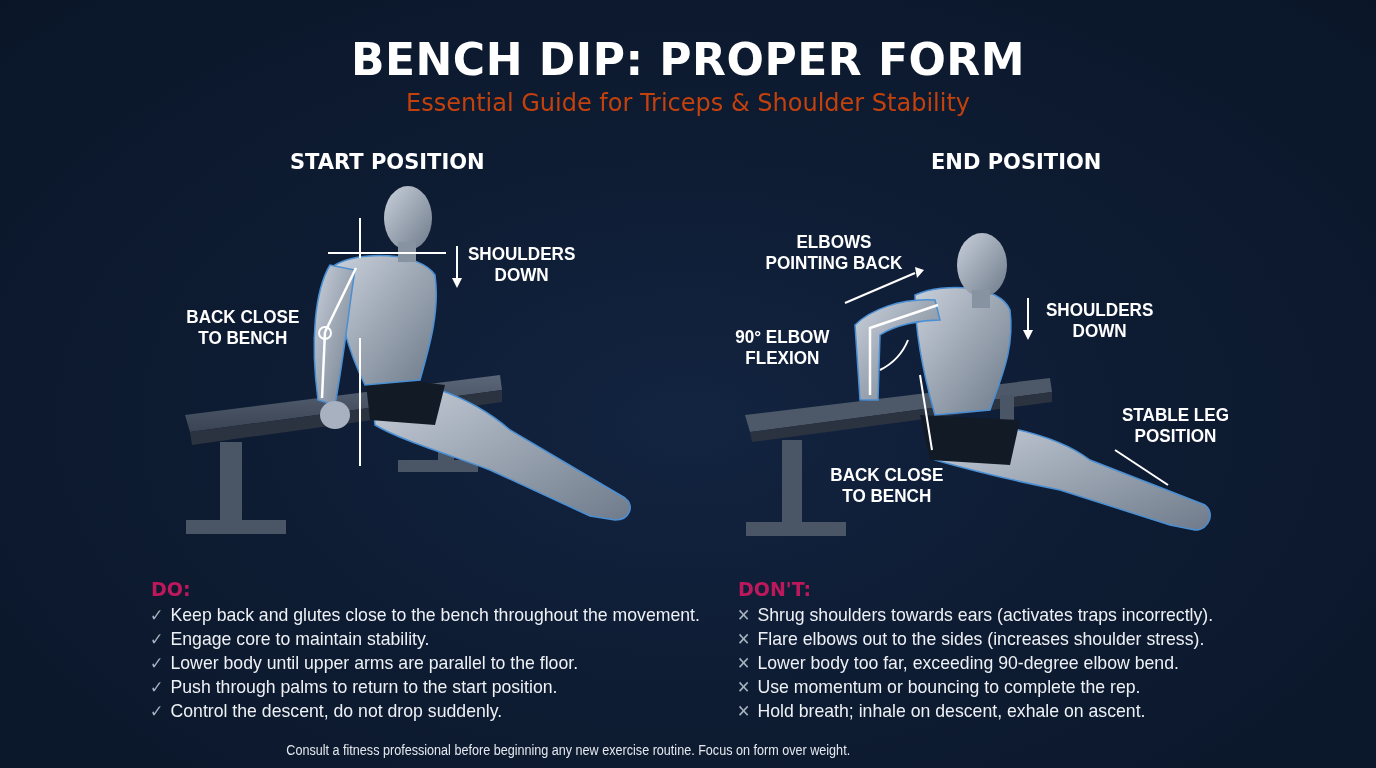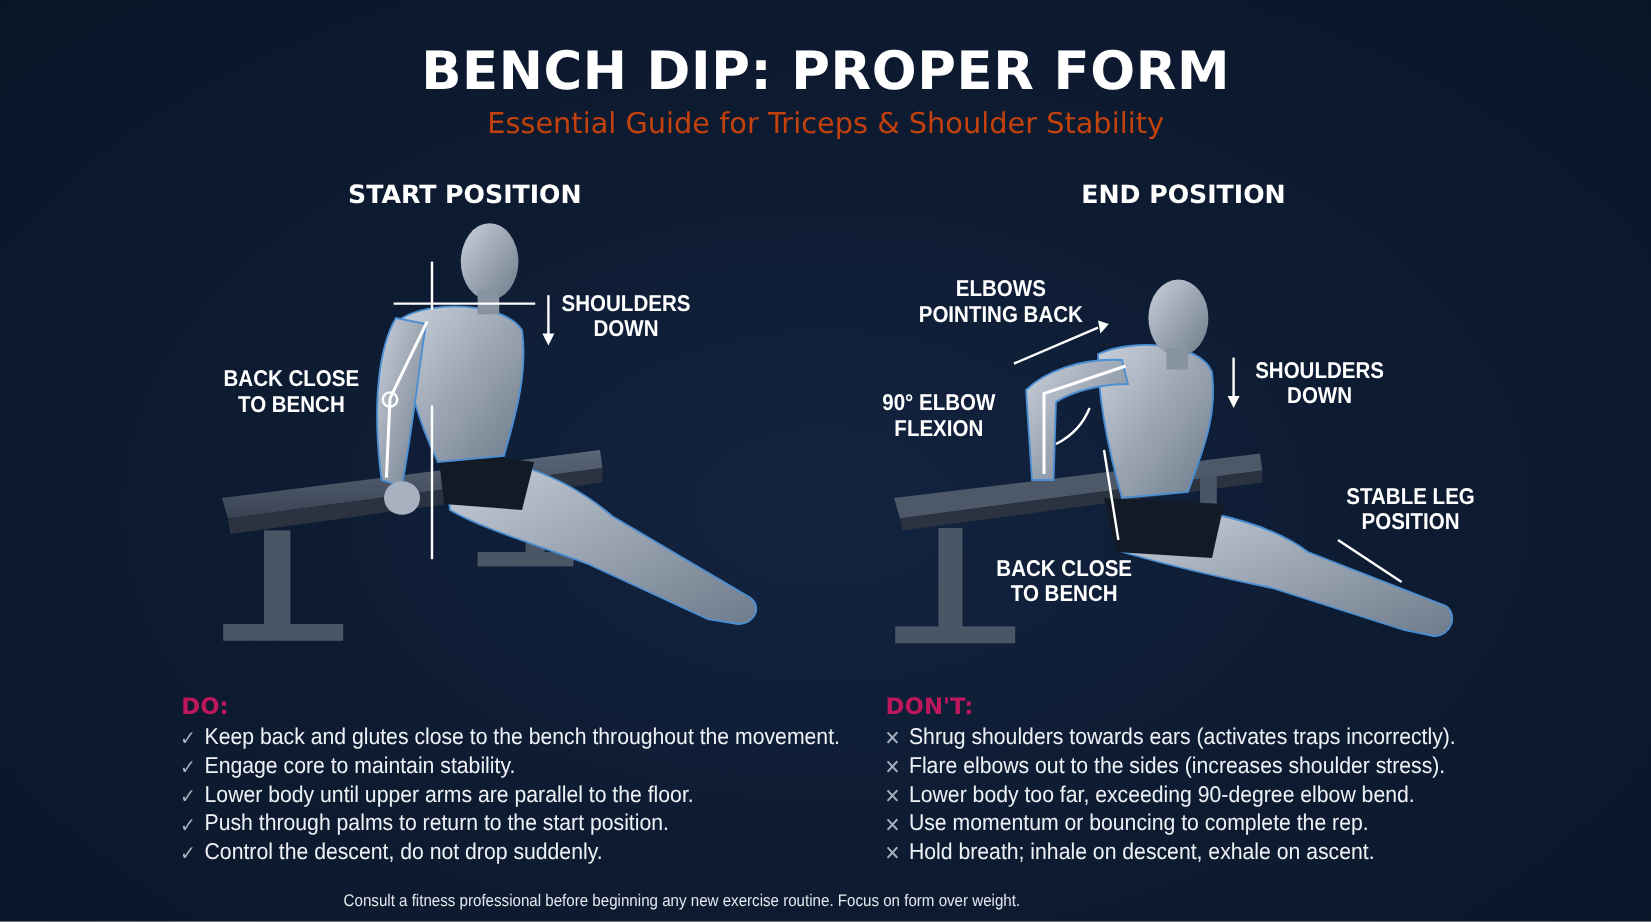--- a/index.html
+++ b/index.html
@@ -91,21 +91,21 @@
   <line x1="155" y1="152" x2="152" y2="218" stroke="#fff" stroke-width="2.5"></line>
   <circle cx="155" cy="153" r="6" fill="none" stroke="#fff" stroke-width="2"></circle>
   <line x1="287" y1="66" x2="287" y2="104" stroke="#fff" stroke-width="2"></line>
   <polygon points="282,98 292,98 287,108" fill="#fff"></polygon>
 </svg>
 <div class="label" style="left:462px; top:243px;">SHOULDERS
 DOWN</div>
 <div class="label" style="left:180px; top:306px;">BACK CLOSE
 TO BENCH</div>
 
-<div class="panel-title" style="left:901px;">END POSITION</div>
+<div class="panel-title" style="left:931px;">END POSITION</div>
 
 <svg class="illus" style="left:720px; top:220px;" width="520" height="340" viewBox="0 0 520 340">
   <defs>
     <linearGradient id="skin2" x1="0" y1="0" x2="1" y2="1">
       <stop offset="0" stop-color="#c8d0da"></stop>
       <stop offset="1" stop-color="#6f7b8b"></stop>
     </linearGradient>
   </defs>
   <g>
     <polygon points="25,195 330,158 332,172 30,212" fill="#4d5869"></polygon>

